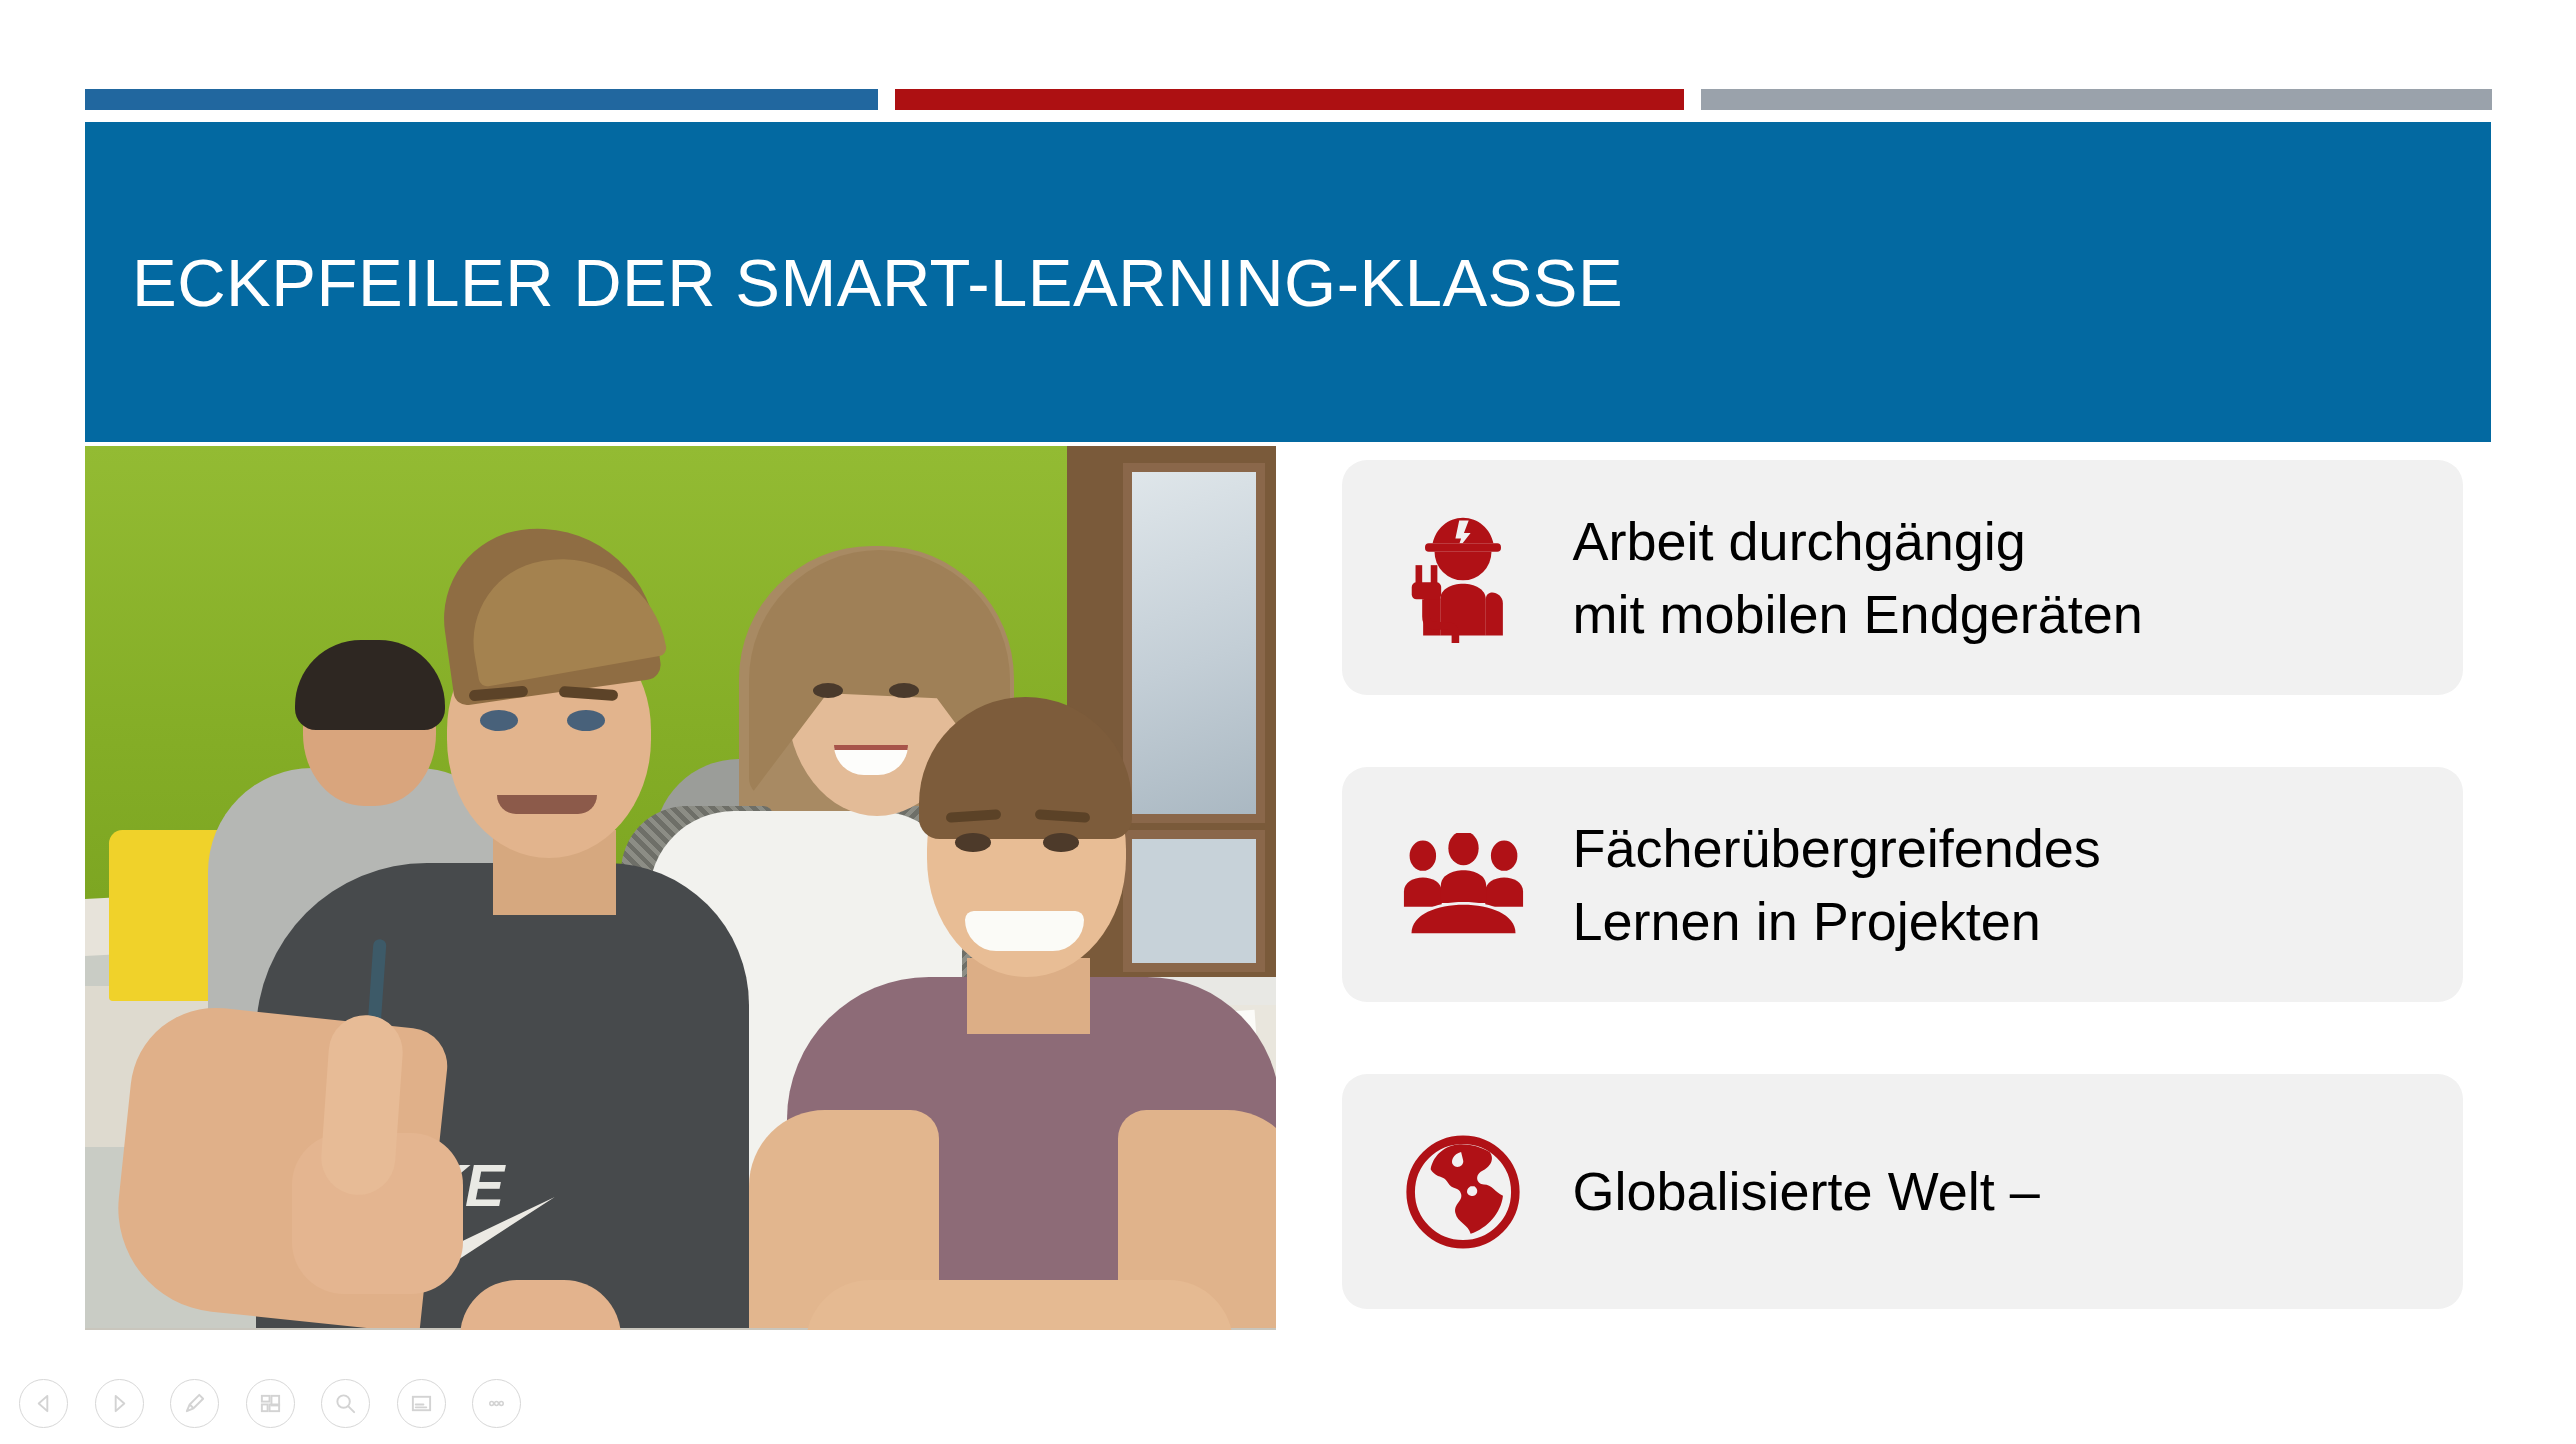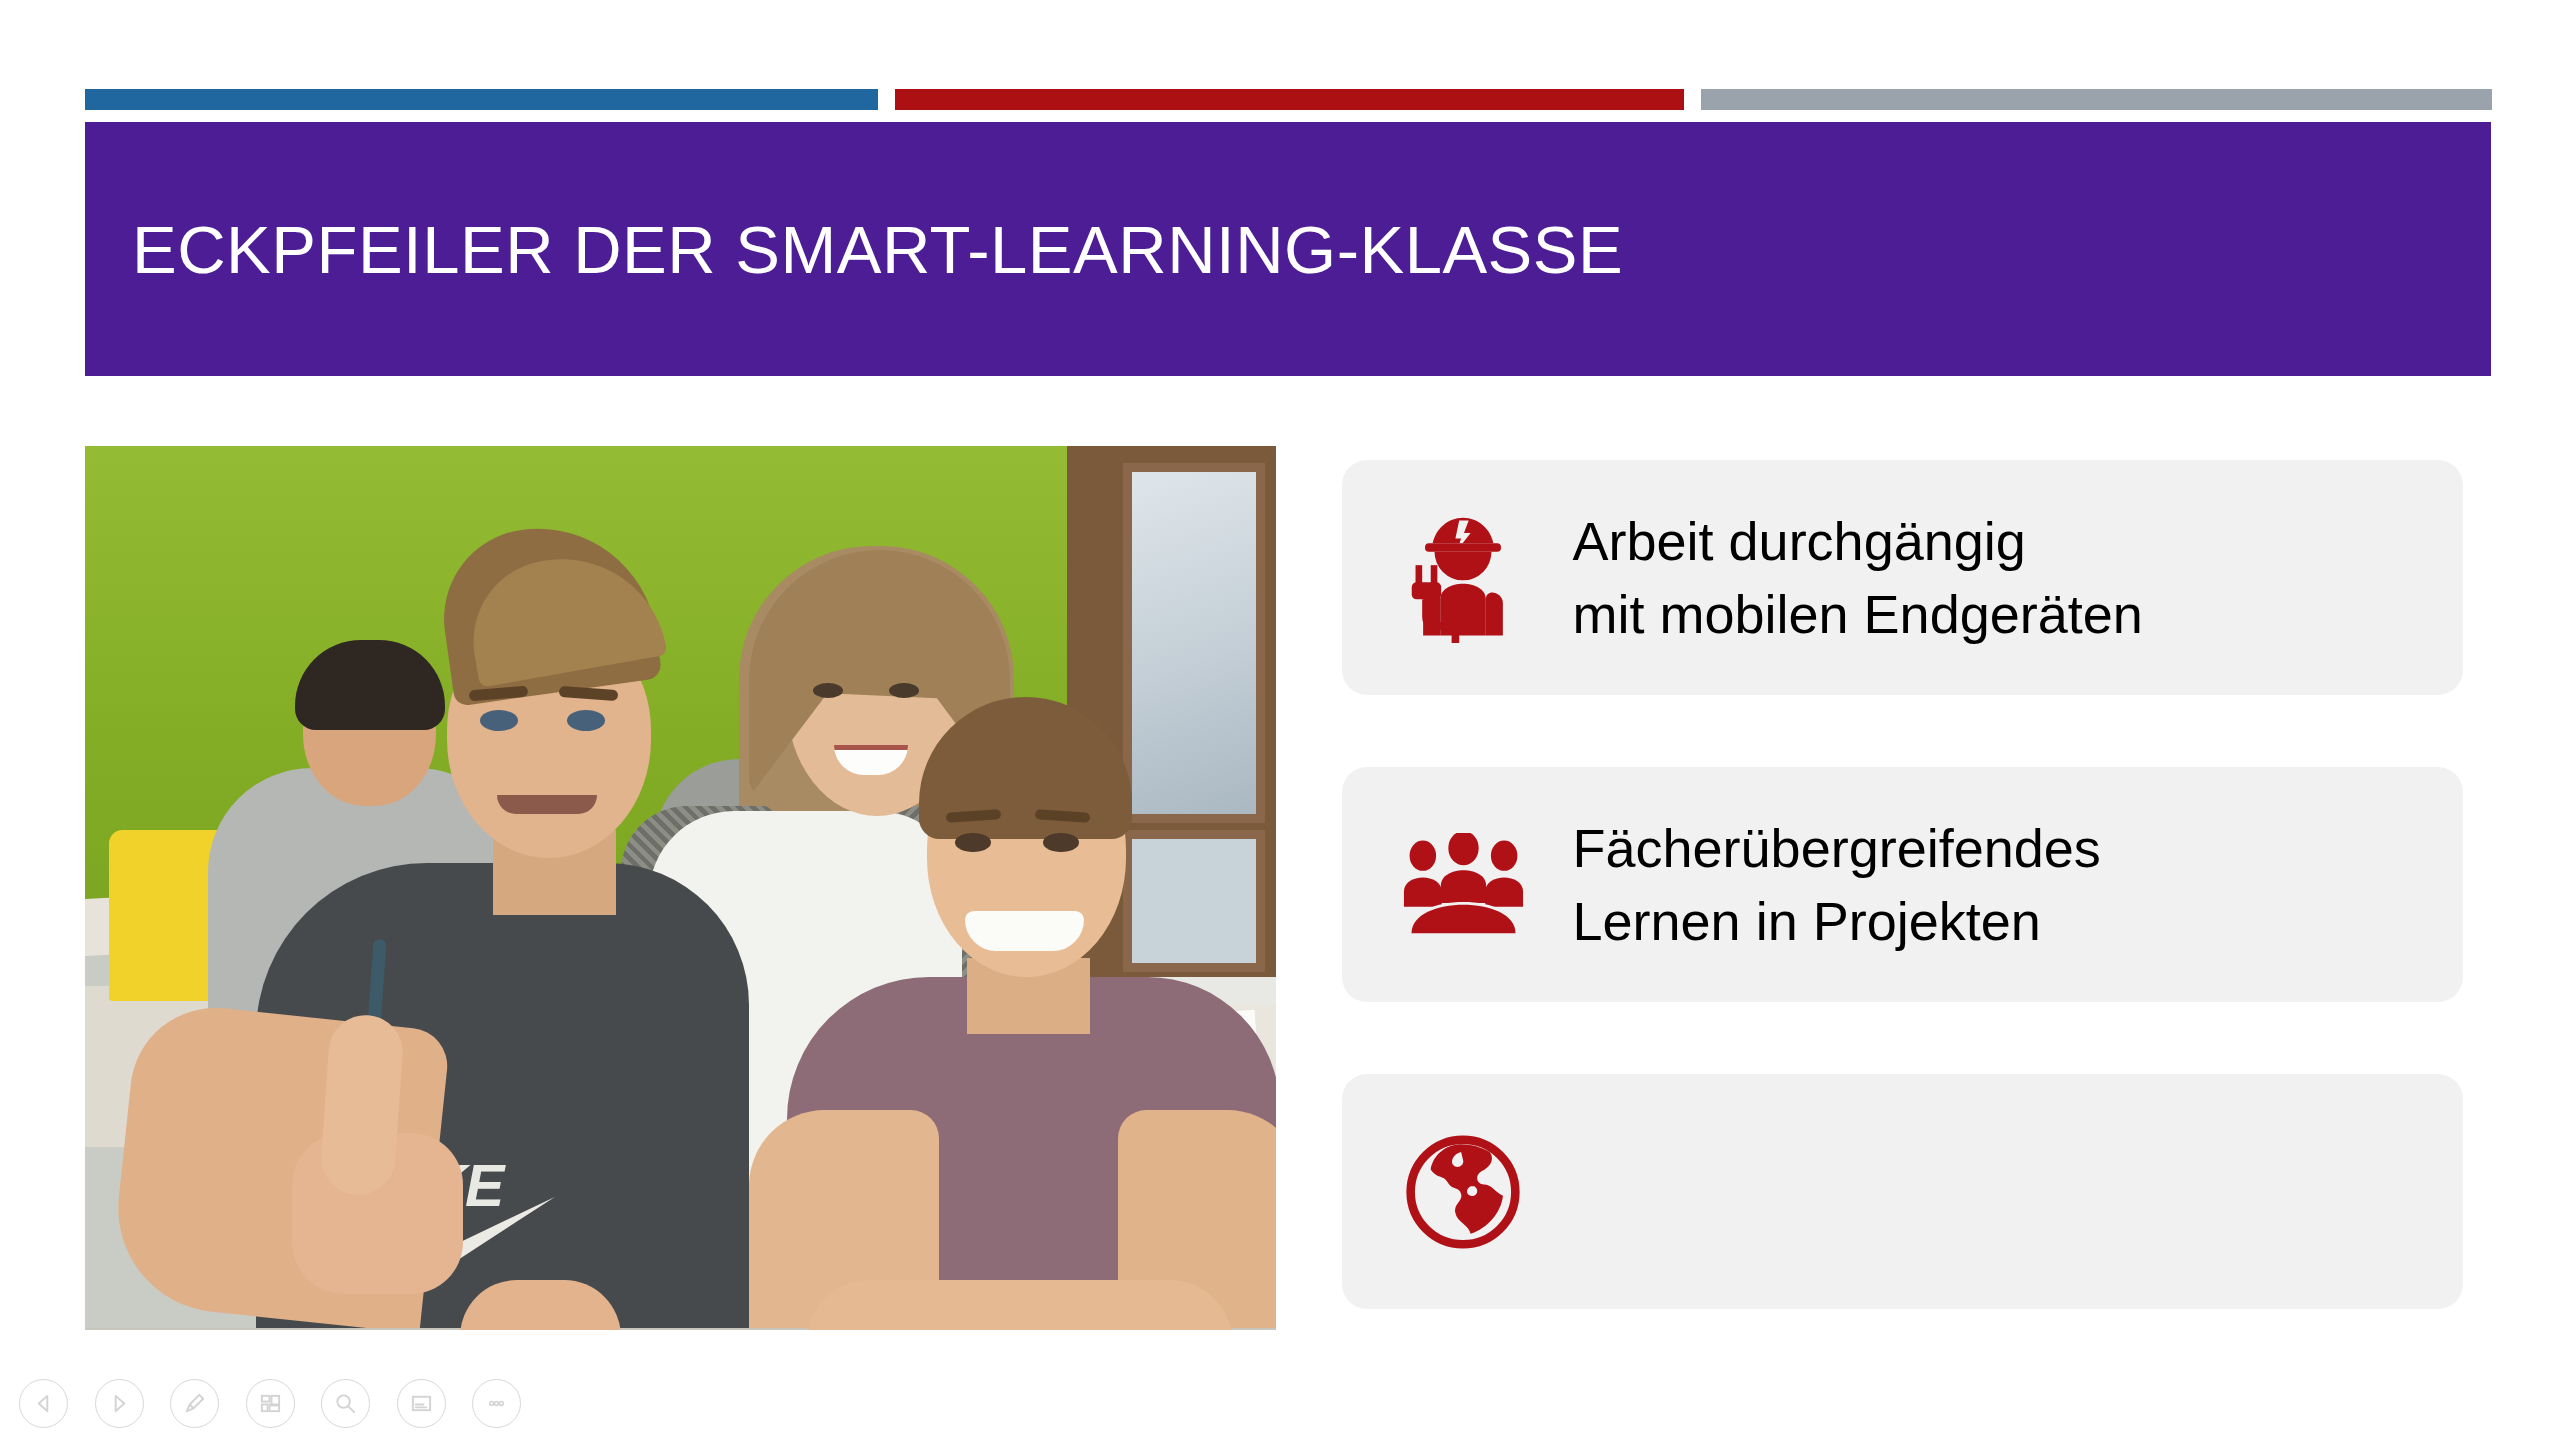--- a/index.html
+++ b/index.html
@@ -28,22 +28,22 @@
   .accent-blue  { left: 85px;   width: 793px;  background: #21679f; }
   .accent-red   { left: 895px;  width: 789px;  background: #ad1012; }
   .accent-gray  { left: 1701px; width: 791px;  background: #9aa2ab; }
 
   
   .title-banner {
     position: absolute;
     left: 85px;
     top: 122px;
     width: 2406px;
-    height: 254px;
-    background: #4c1d95;
+    height: 320px;
+    background: #0369a1;
   }
   .title-text {
     position: absolute;
     left: 47px;
     top: 50%;
     transform: translateY(-50%);
     color: #ffffff;
     font-size: 67px;
     font-weight: 400;
     letter-spacing: 0.5px;
@@ -506,20 +506,21 @@
           <path d="M56 12 C 40 14, 30 26, 28 38 C 34 48, 42 44, 46 52
                    C 50 60, 58 56, 60 64 C 62 72, 52 74, 54 84
                    C 56 94, 68 96, 70 106 C 88 100, 102 84, 104 66
                    C 96 62, 92 54, 84 54 C 76 54, 74 44, 82 40
                    C 90 36, 96 28, 90 20 C 80 14, 68 11, 56 12 Z" fill="#B01116"></path>
           <path d="M60 20 C 52 22, 48 30, 52 34 C 56 38, 64 34, 62 28 Z" fill="#F1F1F1"></path>
           <path d="M70 56 C 66 58, 64 64, 70 66 C 76 68, 80 60, 74 56 Z" fill="#F1F1F1"></path>
         </svg>
       </div>
       <div class="card-text">
+        <span>Globalisierte Welt –</span>
       </div>
     </div>
 
   </div>
 
   <div class="toolbar">
 
     <div class="tool-btn">
       <svg width="21" height="21" viewBox="0 0 22 22">
         <path d="M15 3 L6 11 L15 19 Z" fill="none" stroke="#d3d3d3" stroke-width="2" stroke-linejoin="round"></path>

